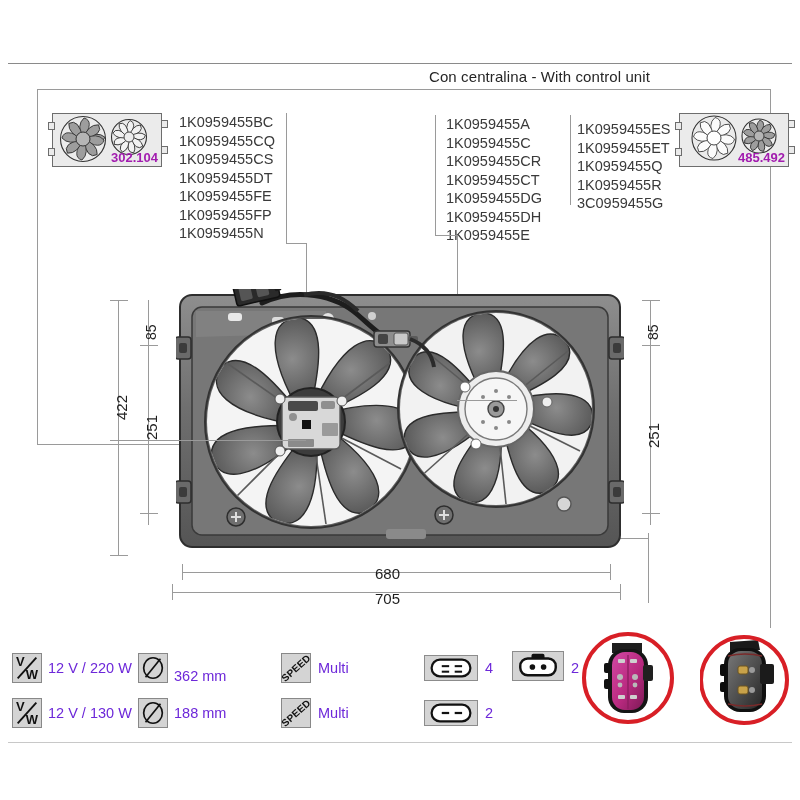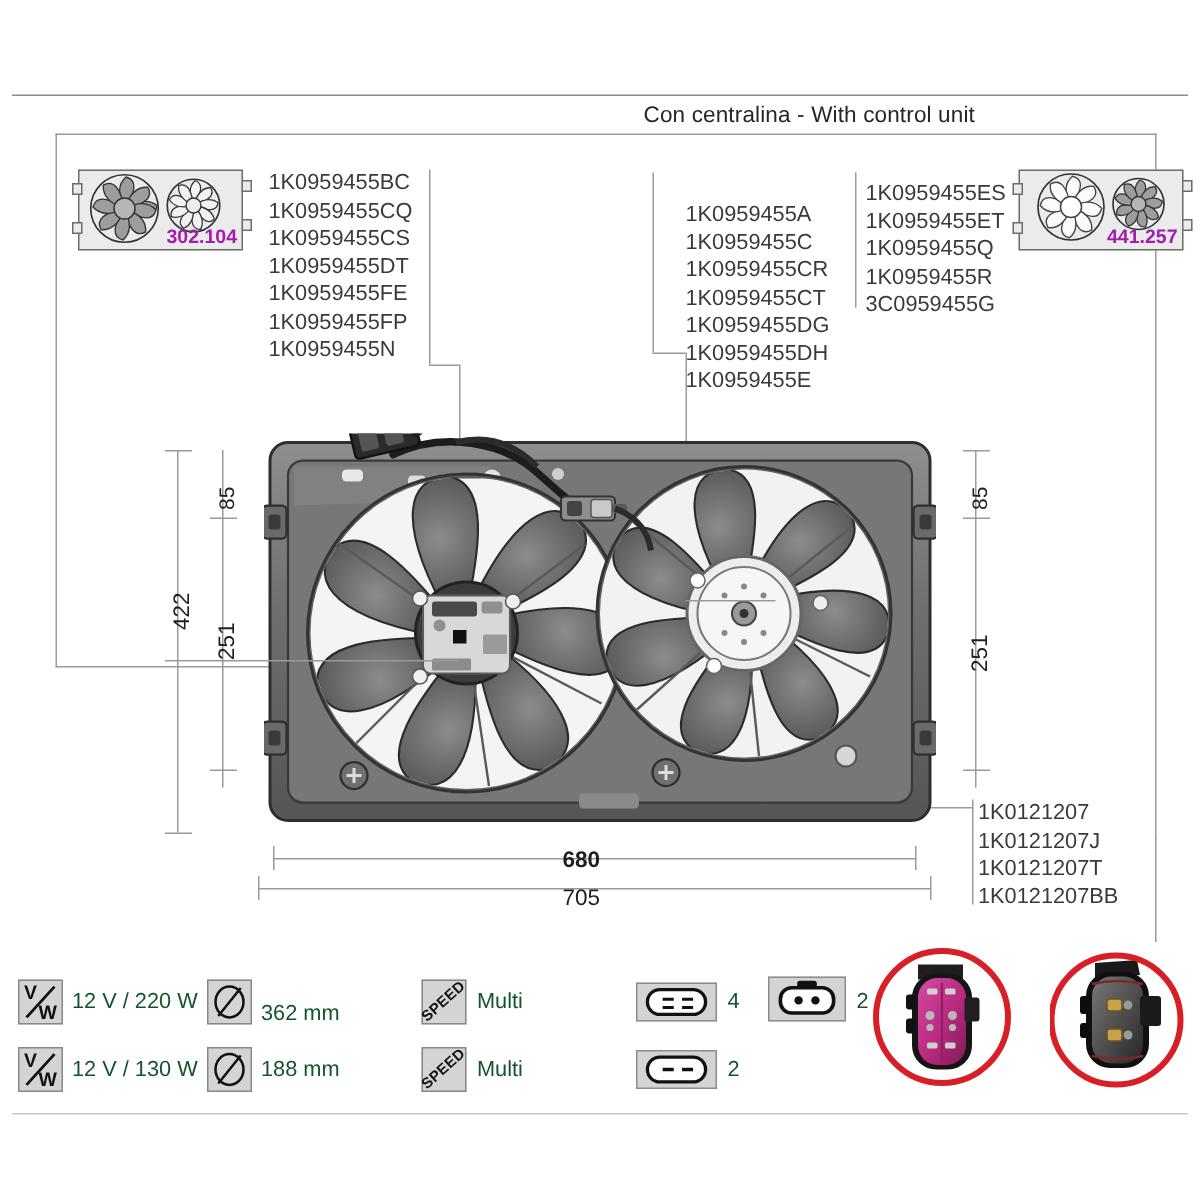--- a/index.html
+++ b/index.html
@@ -38,21 +38,21 @@
 
   
   .photo{position:absolute;left:176px;top:289px;width:448px;height:262px;}
 
   
   .dim{position:absolute;font-size:15px;color:#1f1f1f;}
   .dimv{transform:rotate(-90deg);transform-origin:0 0;white-space:nowrap;}
 
   
   .spec-icon{position:absolute;width:30px;height:30px;background:#d4d4d4;border:1px solid #888;box-sizing:border-box;}
-  .spec-text{position:absolute;font-size:14.5px;color:#14532d;white-space:nowrap;}
+  .spec-text{position:absolute;font-size:14.5px;color:#6d28d9;white-space:nowrap;}
   .vw-v{position:absolute;left:3px;top:0px;font-size:13px;font-weight:bold;color:#111;}
   .vw-w{position:absolute;right:3px;bottom:0px;font-size:13px;font-weight:bold;color:#111;}
   .vw-slash{position:absolute;left:0;top:0;width:100%;height:100%;}
   .speed-lbl{position:absolute;left:50%;top:50%;font-size:10px;font-weight:bold;color:#111;letter-spacing:.2px;
              transform:translate(-50%,-50%) rotate(-42deg);white-space:nowrap;}
 
   .conn-icon{position:absolute;height:26px;background:#d4d4d4;border:1px solid #8c8c8c;box-sizing:border-box;}
 
   
   .photo-conn{position:absolute;}
@@ -142,65 +142,59 @@
           <path d="M0,0 Q9,-13.5 1,-16 Q-5,-11 0,0" transform="rotate(120)"></path>
           <path d="M0,0 Q9,-13.5 1,-16 Q-5,-11 0,0" transform="rotate(160)"></path>
           <path d="M0,0 Q9,-13.5 1,-16 Q-5,-11 0,0" transform="rotate(200)"></path>
           <path d="M0,0 Q9,-13.5 1,-16 Q-5,-11 0,0" transform="rotate(240)"></path>
           <path d="M0,0 Q9,-13.5 1,-16 Q-5,-11 0,0" transform="rotate(280)"></path>
           <path d="M0,0 Q9,-13.5 1,-16 Q-5,-11 0,0" transform="rotate(320)"></path>
         </g>
         <circle cx="0" cy="0" r="5" fill="#b5b5b5" stroke="#333" stroke-width="0.9"></circle>
       </g>
     </svg>
-    <div class="code">441.257</div>
+    <div class="code">485.492</div>
     <div class="tabs">
       <div class="tab" style="top:8px;"></div>
       <div class="tab" style="top:34px;"></div>
     </div>
     <div class="tabs-r">
       <div class="tab" style="top:6px;"></div>
       <div class="tab" style="top:32px;"></div>
     </div>
   </div>
 
   <div class="pnlist" style="left:167px;top:113px;margin-left:12px;">
     <div>1K0959455BC</div>
     <div>1K0959455CQ</div>
     <div>1K0959455CS</div>
     <div>1K0959455DT</div>
     <div>1K0959455FE</div>
     <div>1K0959455FP</div>
     <div>1K0959455N</div>
   </div>
 
-  <div class="pnlist" style="left:457px;top:115px;margin-top:19px;">
+  <div class="pnlist" style="left:446px;top:115px;">
     <div>1K0959455A</div>
     <div>1K0959455C</div>
     <div>1K0959455CR</div>
     <div>1K0959455CT</div>
     <div>1K0959455DG</div>
     <div>1K0959455DH</div>
     <div>1K0959455E</div>
   </div>
 
   <div class="pnlist" style="left:577px;top:120px;">
     <div>1K0959455ES</div>
     <div>1K0959455ET</div>
     <div>1K0959455Q</div>
     <div>1K0959455R</div>
     <div>3C0959455G</div>
   </div>
 
-  <div class="pnlist" style="left:652px;top:533px;line-height:18px;">
-    <div>1K0121207</div>
-    <div>1K0121207J</div>
-    <div>1K0121207T</div>
-    <div>1K0121207BB</div>
-  </div>
 
   <div class="ln vln" style="left:286px;top:113px;height:130px;"></div>
   <div class="ln hln" style="left:286px;top:243px;width:20px;"></div>
   <div class="ln vln" style="left:306px;top:243px;height:200px;"></div>
 
   <div class="ln vln" style="left:435px;top:115px;height:120px;"></div>
   <div class="ln hln" style="left:435px;top:235px;width:22px;"></div>
   <div class="ln vln" style="left:457px;top:235px;height:165px;"></div>
 
   <div class="ln vln" style="left:570px;top:115px;height:90px;"></div>
@@ -360,21 +354,21 @@
   <div class="ln vln" style="left:650px;top:300px;height:225px;"></div>
   <div class="ln hln" style="left:642px;top:300px;width:18px;"></div>
   <div class="ln hln" style="left:642px;top:345px;width:18px;"></div>
   <div class="ln hln" style="left:642px;top:513px;width:18px;"></div>
   <div class="dim dimv" style="left:645px;top:340px;font-size:14px;">85</div>
   <div class="dim dimv" style="left:645px;top:448px;">251</div>
 
   <div class="ln hln" style="left:182px;top:572px;width:428px;"></div>
   <div class="ln vln" style="left:182px;top:564px;height:16px;"></div>
   <div class="ln vln" style="left:610px;top:564px;height:16px;"></div>
-  <div class="dim" style="left:375px;top:565px;font-weight:bold;">680</div>
+  <div class="dim" style="left:375px;top:565px;">680</div>
 
   <div class="ln hln" style="left:172px;top:592px;width:448px;"></div>
   <div class="ln vln" style="left:172px;top:584px;height:16px;"></div>
   <div class="ln vln" style="left:620px;top:584px;height:16px;"></div>
   <div class="dim" style="left:375px;top:590px;">705</div>
 
   <div class="spec-icon" style="left:12px;top:653px;">
     <span class="vw-v">V</span>
     <svg class="vw-slash" viewBox="0 0 30 30">
       <line x1="25" y1="4" x2="5" y2="26" stroke="#111" stroke-width="2"></line>

